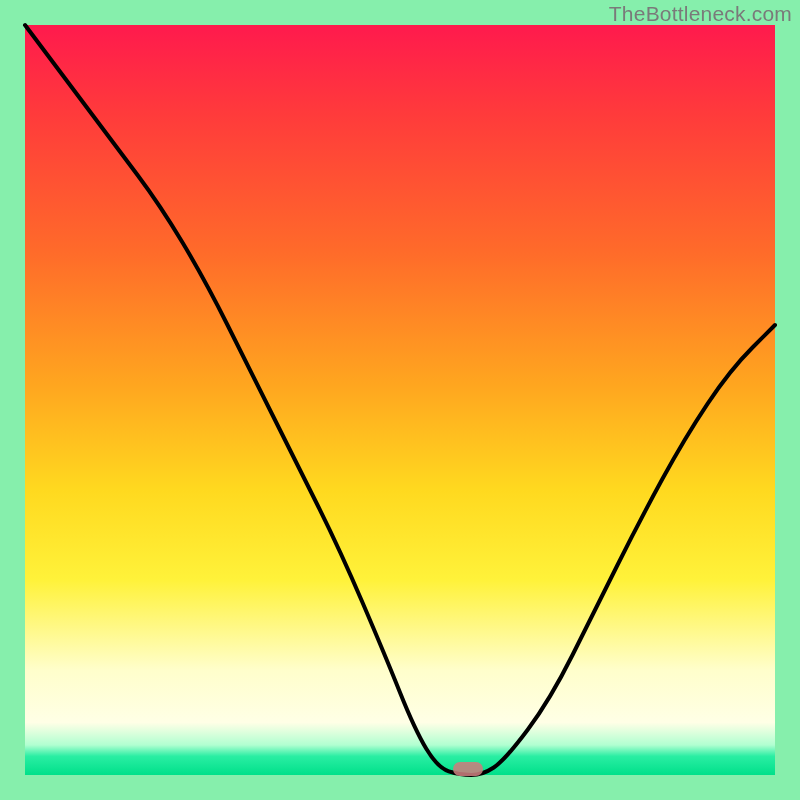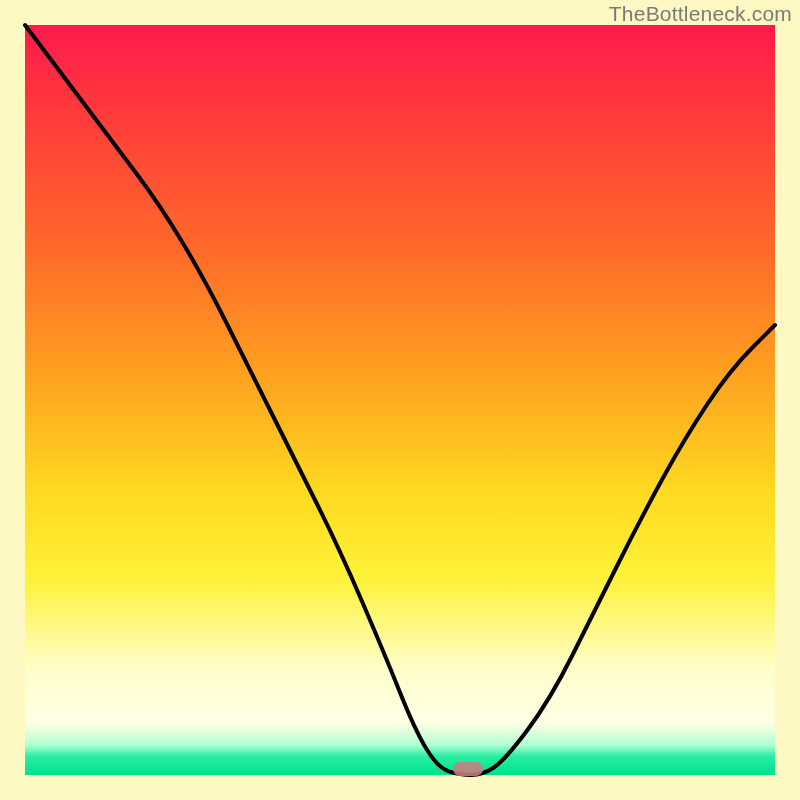--- a/index.html
+++ b/index.html
@@ -8,21 +8,21 @@
     width: 800px;
     height: 800px;
     background: #000;
     overflow: hidden;
     font-family: Arial, Helvetica, sans-serif;
   }
   .stage {
     position: relative;
     width: 800px;
     height: 800px;
-    background: #fef9c3;
+    background: #86efac;
   }
   .plot-area {
     position: absolute;
     left: 25px;
     top: 25px;
     width: 750px;
     height: 750px;
     
     background: linear-gradient(
       to bottom,

